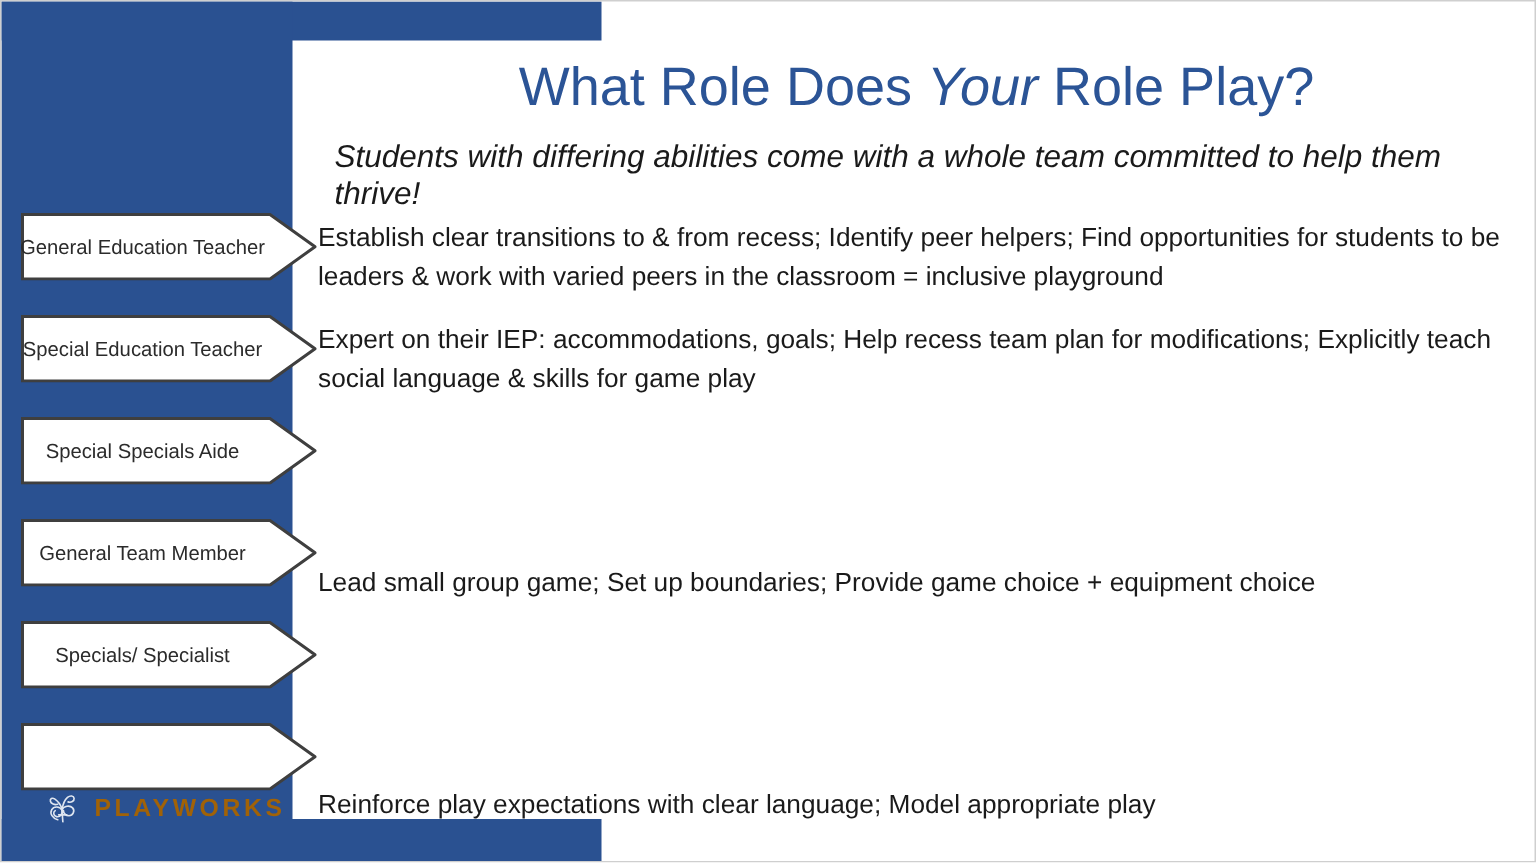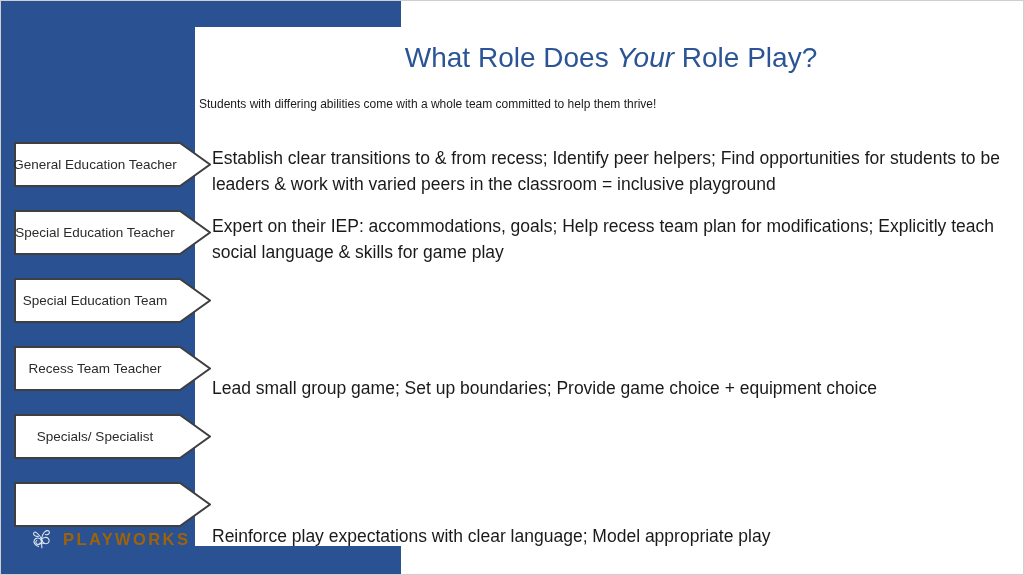--- a/index.html
+++ b/index.html
@@ -49,39 +49,40 @@
   }
 
   
   .slide-title {
     position: absolute;
     left: 200px;
     top: 33px;
     width: 820px;
     text-align: center;
     color: #2B5496;
-    font-size: 28px;
+    font-size: 36px;
     font-weight: 400;
     line-height: 48px;
     letter-spacing: 0px;
     white-space: nowrap;
   }
   .slide-title .italic {
     font-style: italic;
   }
 
   
   .intro-line {
     position: absolute;
-    left: 198px;
+    left: 222px;
     top: 91px;
     width: 800px;
     color: #1a1a1a;
-    font-size: 12px;
+    font-size: 21px;
     line-height: 25px;
+    font-style: italic;
   }
 
   
   .body-block {
     position: absolute;
     left: 211px;
     width: 790px;
     color: #1a1a1a;
     font-size: 17.5px;
     line-height: 26px;
@@ -174,28 +175,28 @@
     <svg viewBox="0 0 197 45">
       <polygon points="1,1 166,1 196,22.5 166,44 1,44" fill="#FFFFFF" stroke="#3F3F3F" stroke-width="2"></polygon>
     </svg>
     <div class="arrow-text">Special Education Teacher</div>
   </div>
 
   <div class="arrow-label" style="top:277px;">
     <svg viewBox="0 0 197 45">
       <polygon points="1,1 166,1 196,22.5 166,44 1,44" fill="#FFFFFF" stroke="#3F3F3F" stroke-width="2"></polygon>
     </svg>
-    <div class="arrow-text">Special Education Team</div>
+    <div class="arrow-text">Special Specials Aide</div>
   </div>
 
   <div class="arrow-label" style="top:345px;">
     <svg viewBox="0 0 197 45">
       <polygon points="1,1 166,1 196,22.5 166,44 1,44" fill="#FFFFFF" stroke="#3F3F3F" stroke-width="2"></polygon>
     </svg>
-    <div class="arrow-text">Recess Team Teacher</div>
+    <div class="arrow-text">General Team Member</div>
   </div>
 
   <div class="arrow-label" style="top:413px;">
     <svg viewBox="0 0 197 45">
       <polygon points="1,1 166,1 196,22.5 166,44 1,44" fill="#FFFFFF" stroke="#3F3F3F" stroke-width="2"></polygon>
     </svg>
     <div class="arrow-text">Specials/ Specialist</div>
   </div>
 
   <div class="arrow-label" style="top:481px;">

